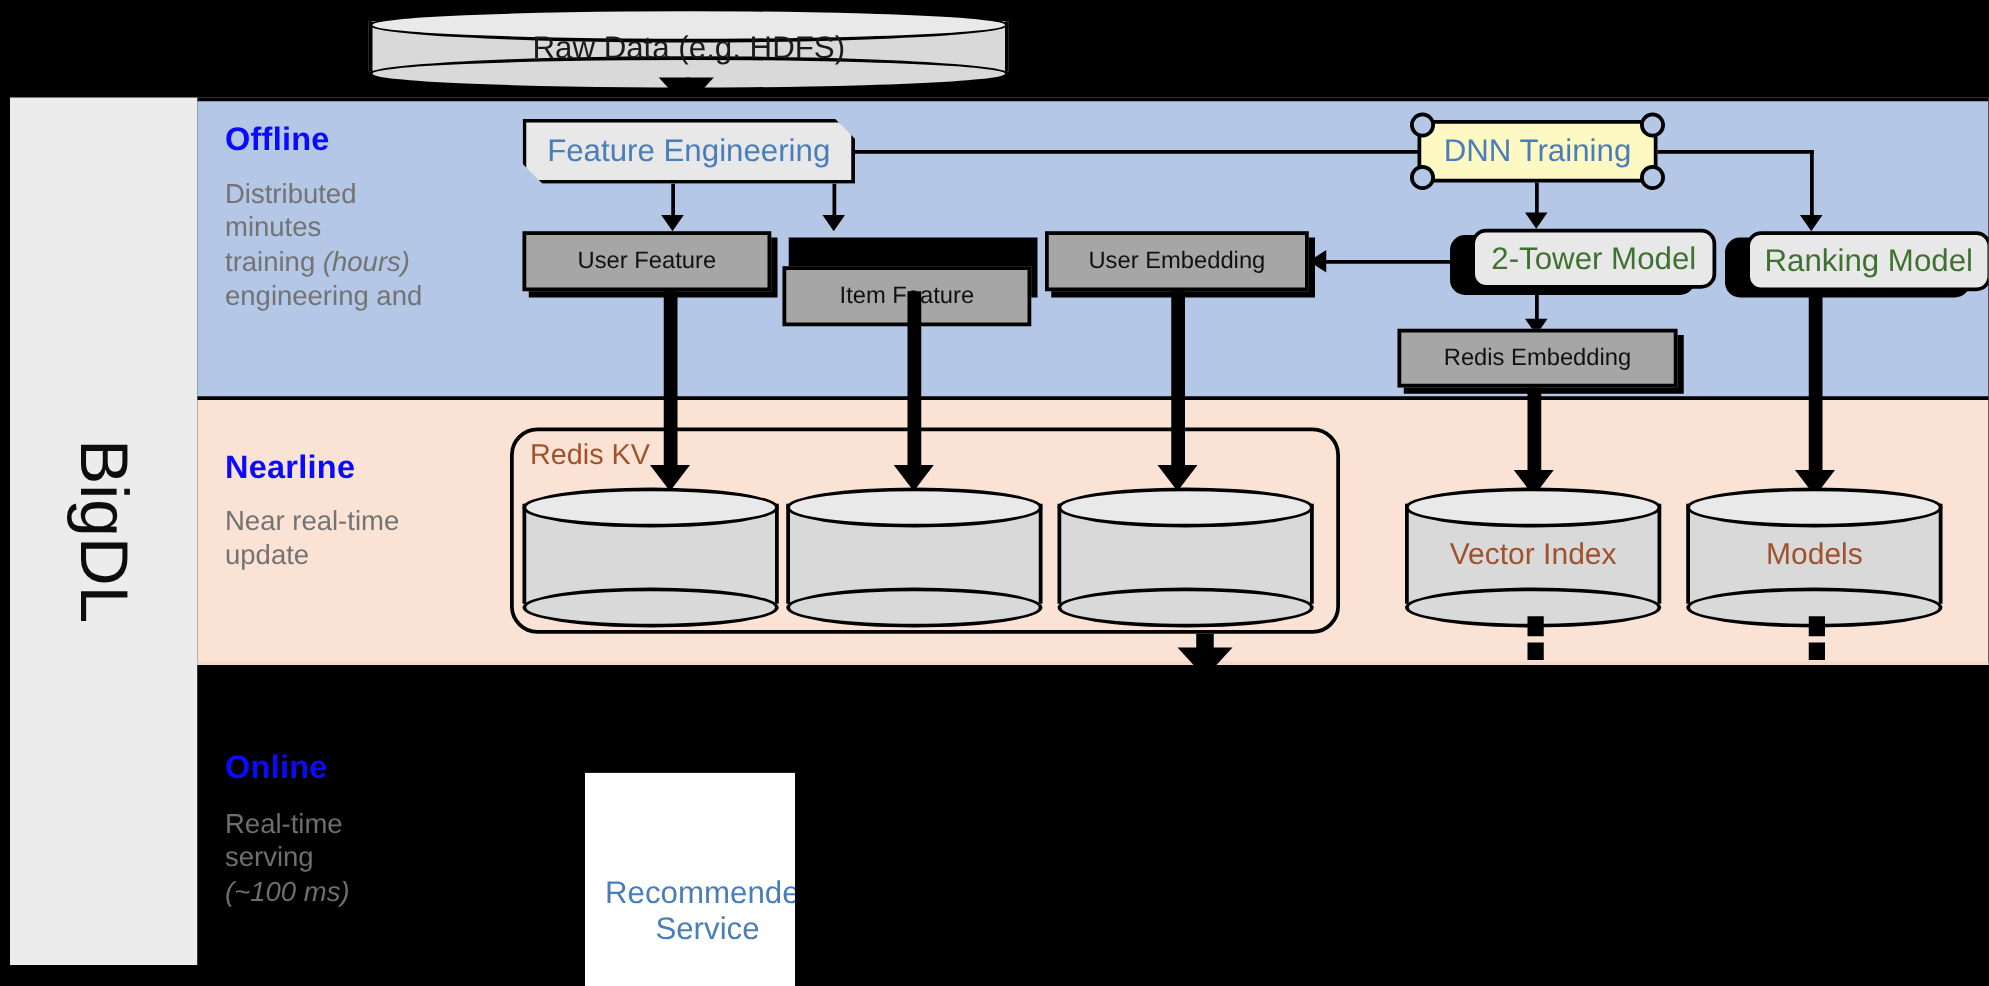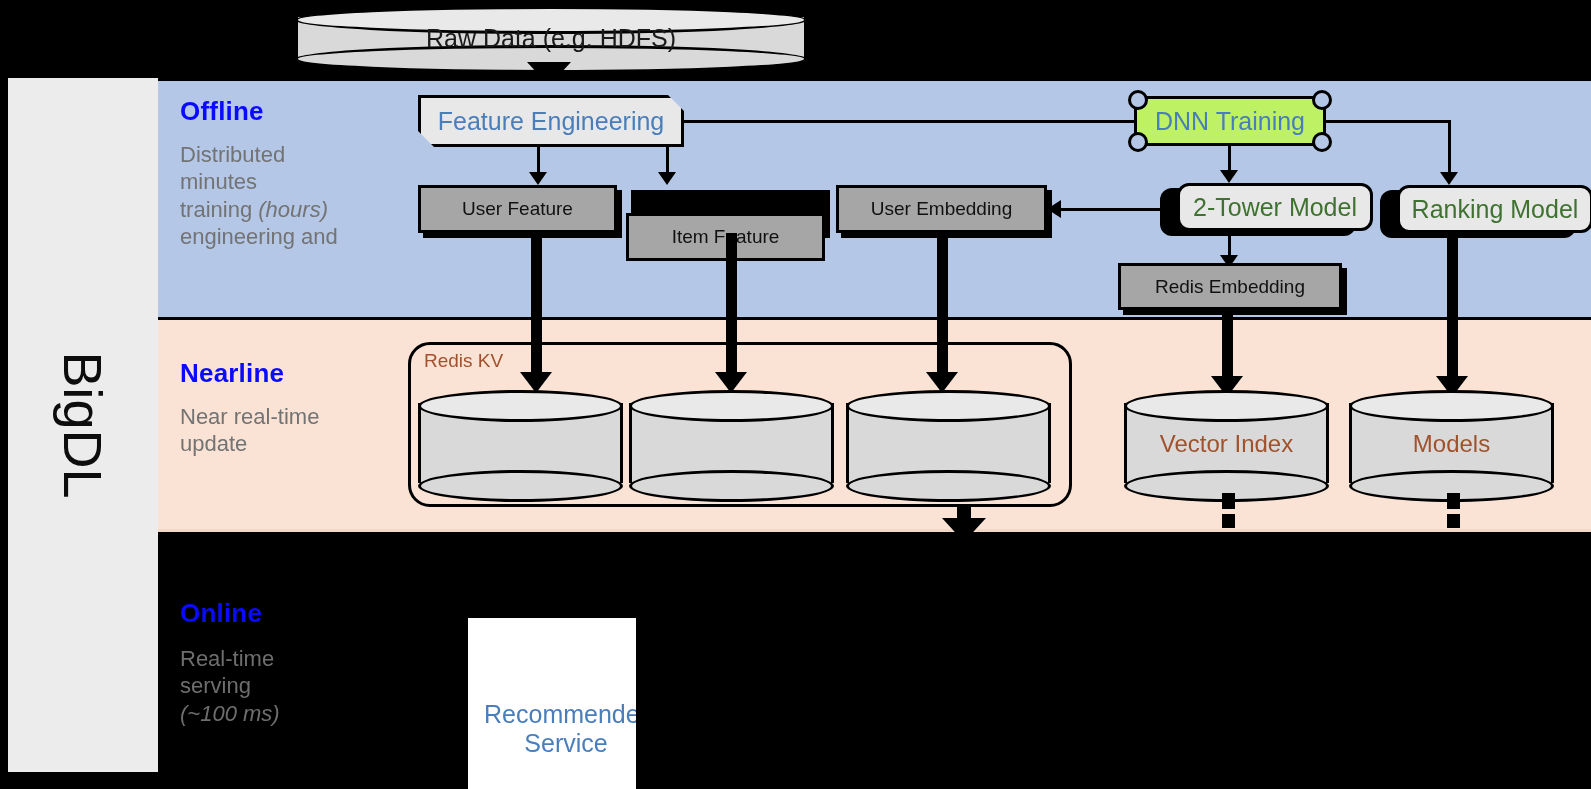--- a/index.html
+++ b/index.html
@@ -72,21 +72,21 @@
   .chamfer-box {
     background: #e8e8e8;
     border: 3px solid #000;
     clip-path: polygon(0 0, calc(100% - 16px) 0, 100% 16px, 100% 100%, 16px 100%, 0 calc(100% - 16px));
     font-size: 25px;
     color: #4a7ebb;
   }
 
   
   .concave-box {
-    background: #bef264;
+    background: #fef9c3;
     border: 3px solid #000;
     border-radius: 14px;
     font-size: 25px;
     color: #4a7ebb;
     position: relative;
   }
   .concave-box .nub {
     position: absolute;
     width: 14px; height: 14px;
     background: #b4c7e7;
@@ -152,21 +152,21 @@
 
   
   #redis-container {
     left: 408px; top: 342px; width: 664px; height: 165px;
     border: 3px solid #000;
     border-radius: 22px;
     background: transparent;
   }
   #redis-label {
     left: 424px; top: 350px;
-    font-size: 19px; color: #a0522d;
+    font-size: 23px; color: #a0522d;
     z-index: 6;
   }
 
   
   .v-thin { background: #000; width: 3px; }
   .h-thin { background: #000; height: 3px; }
   .v-thick { background: #000; width: 11px; }
 
   .arrowhead-down-thin {
     width: 0; height: 0;

